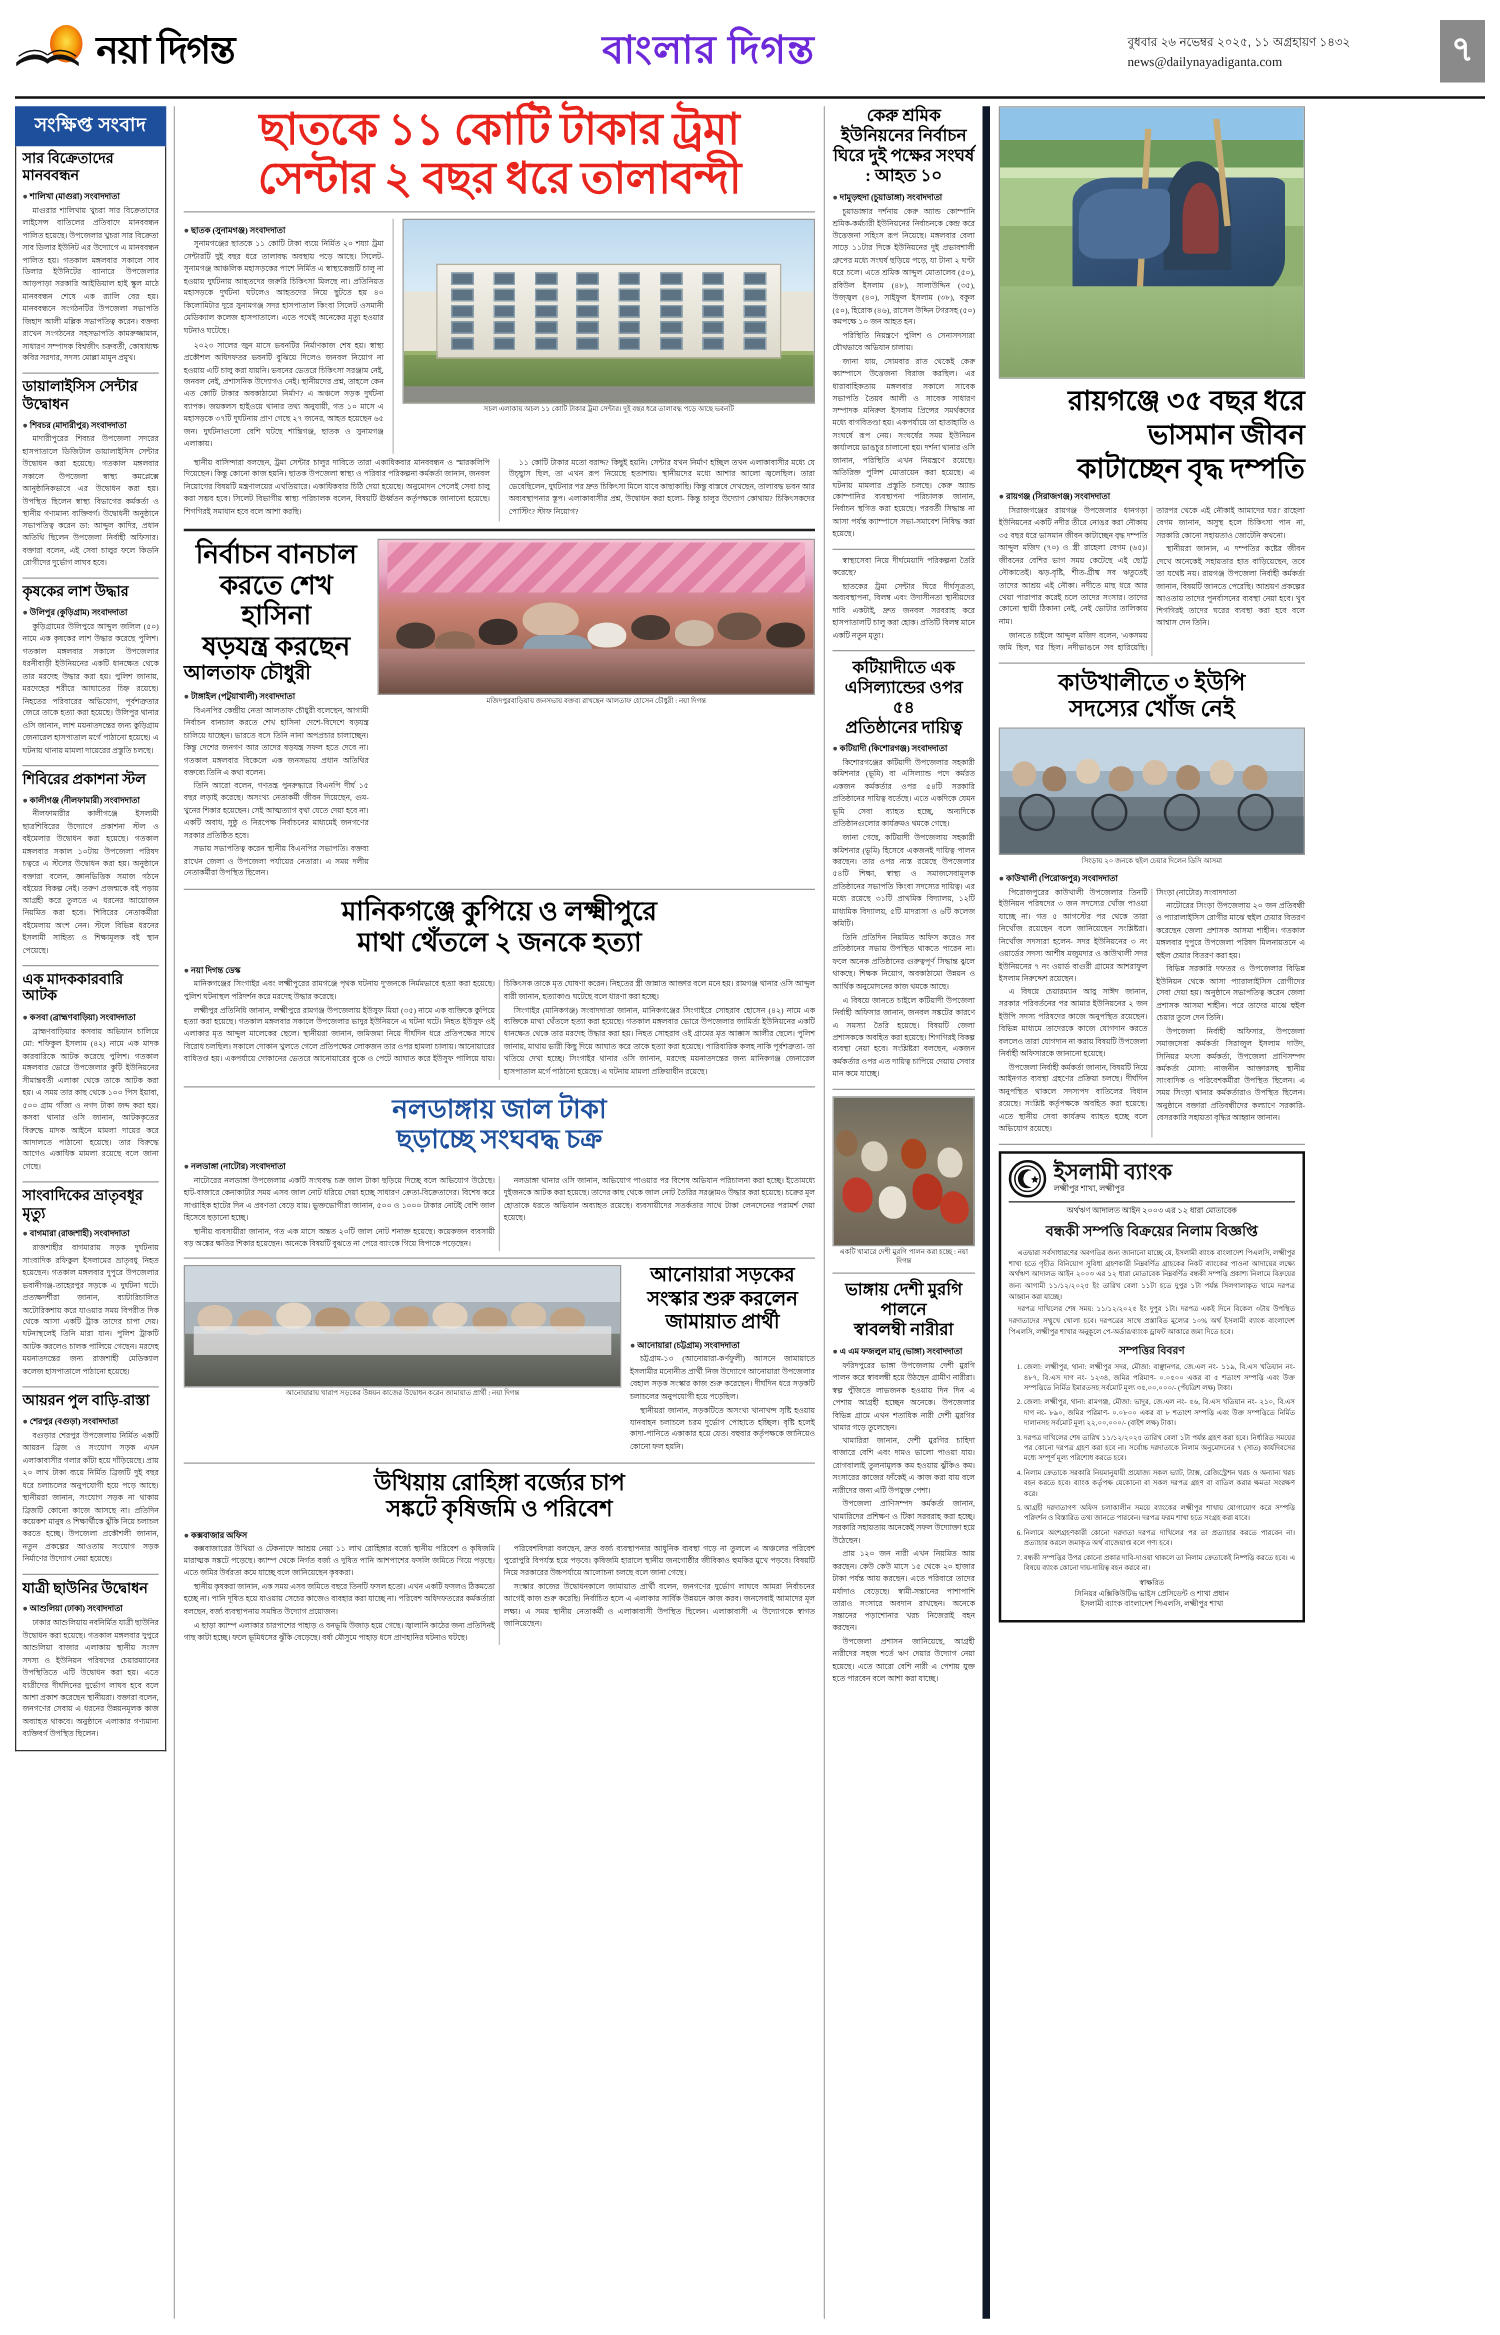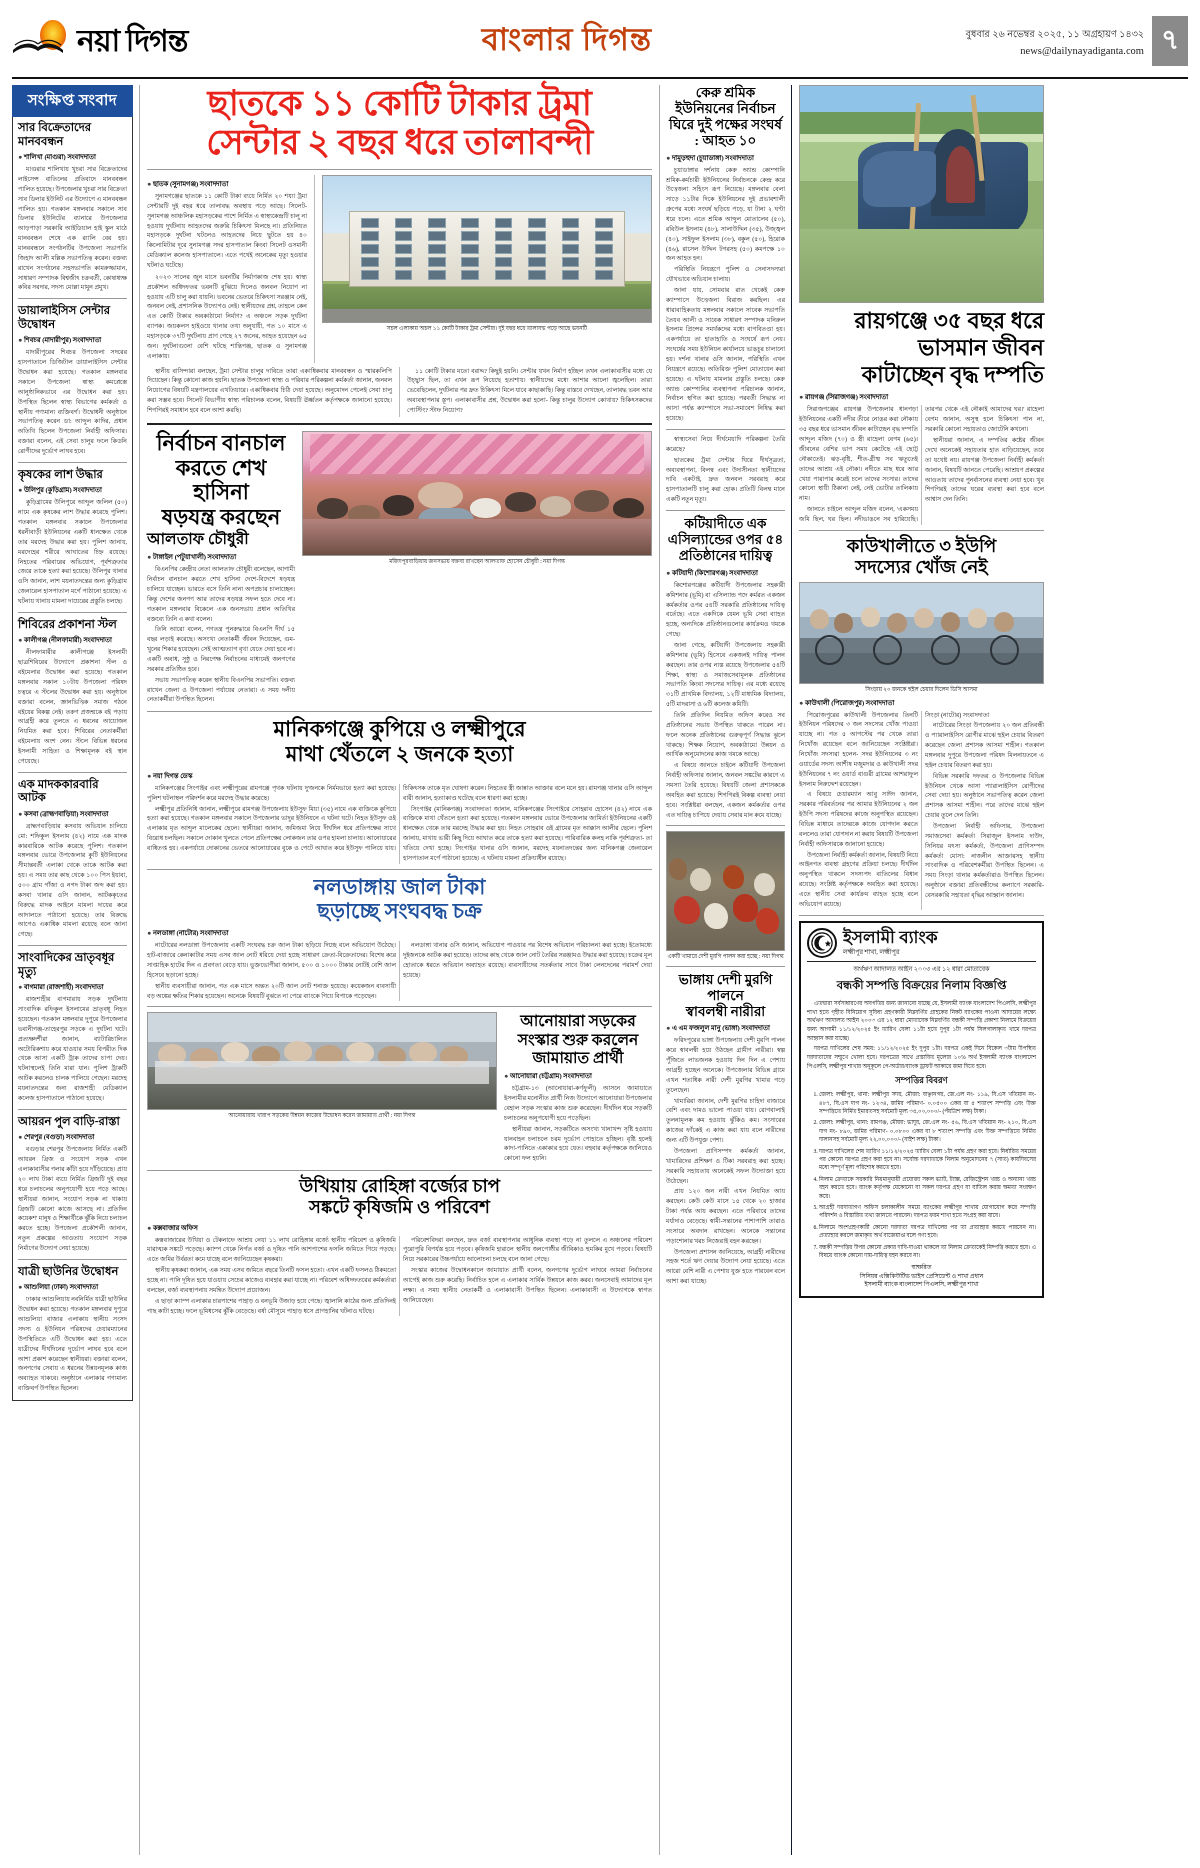--- a/index.html
+++ b/index.html
@@ -26,37 +26,37 @@
     position:absolute; left:0; top:16px; width:52px; height:22px;
   }
   .logo-text {
     font-family:"Liberation Serif", serif;
     font-weight:bold; font-size:30px; letter-spacing:-1px;
     color:#000; line-height:1; white-space:nowrap;
   }
   .masthead-center {
     flex:1; text-align:center;
     font-family:"Liberation Serif", serif;
-    font-weight:bold; font-size:31px; color:#c2410c; letter-spacing:1px;
-  }
-  .masthead-right { width:250px; text-align:right; padding-right:8px; }
+    font-weight:bold; font-size:31px; color:#6d28d9; letter-spacing:1px;
+  }
+  .masthead-right { width:250px; padding-right:8px; }
   .masthead-right .dt { font-size:9.5px; color:#222; white-space:nowrap; }
   .masthead-right .em { font-size:10.5px; color:#222; font-family:"Liberation Serif", serif; margin-top:3px; }
   .page-num-box {
     width:36px; height:50px; background:#8a8a8a; color:#fff;
     display:flex; align-items:center; justify-content:center;
     font-family:"Liberation Serif", serif; font-size:28px; font-weight:bold;
   }
   .mast-rule { height:2px; background:#111; margin-top:5px; }
 
   
   .grid { display:flex; gap:0; margin-top:6px; height:1770px; }
   .col-left   { width:128px; border-right:1px solid #aaa; padding-right:6px; }
   .col-mid    { width:520px; padding:0 7px; border-right:1px solid #aaa;}
-  .col-mid2   { width:132px; padding:0 6px; border-right:1px solid #0f172a;}
+  .col-mid2   { width:132px; padding:0 6px; border-right:6px solid #0f172a;}
   .col-right  { width:252px; padding-left:7px; }
   .body-txt {
     font-size:6.1px; line-height:1.62; text-align:justify; color:#1a1a1a;
     font-family:"Liberation Serif", serif;
     -webkit-hyphens:auto; hyphens:auto;
   }
   .body-txt p { text-indent:8px; margin-bottom:1px; }
   .body-txt p.noind { text-indent:0; }
 
   .kicker {

